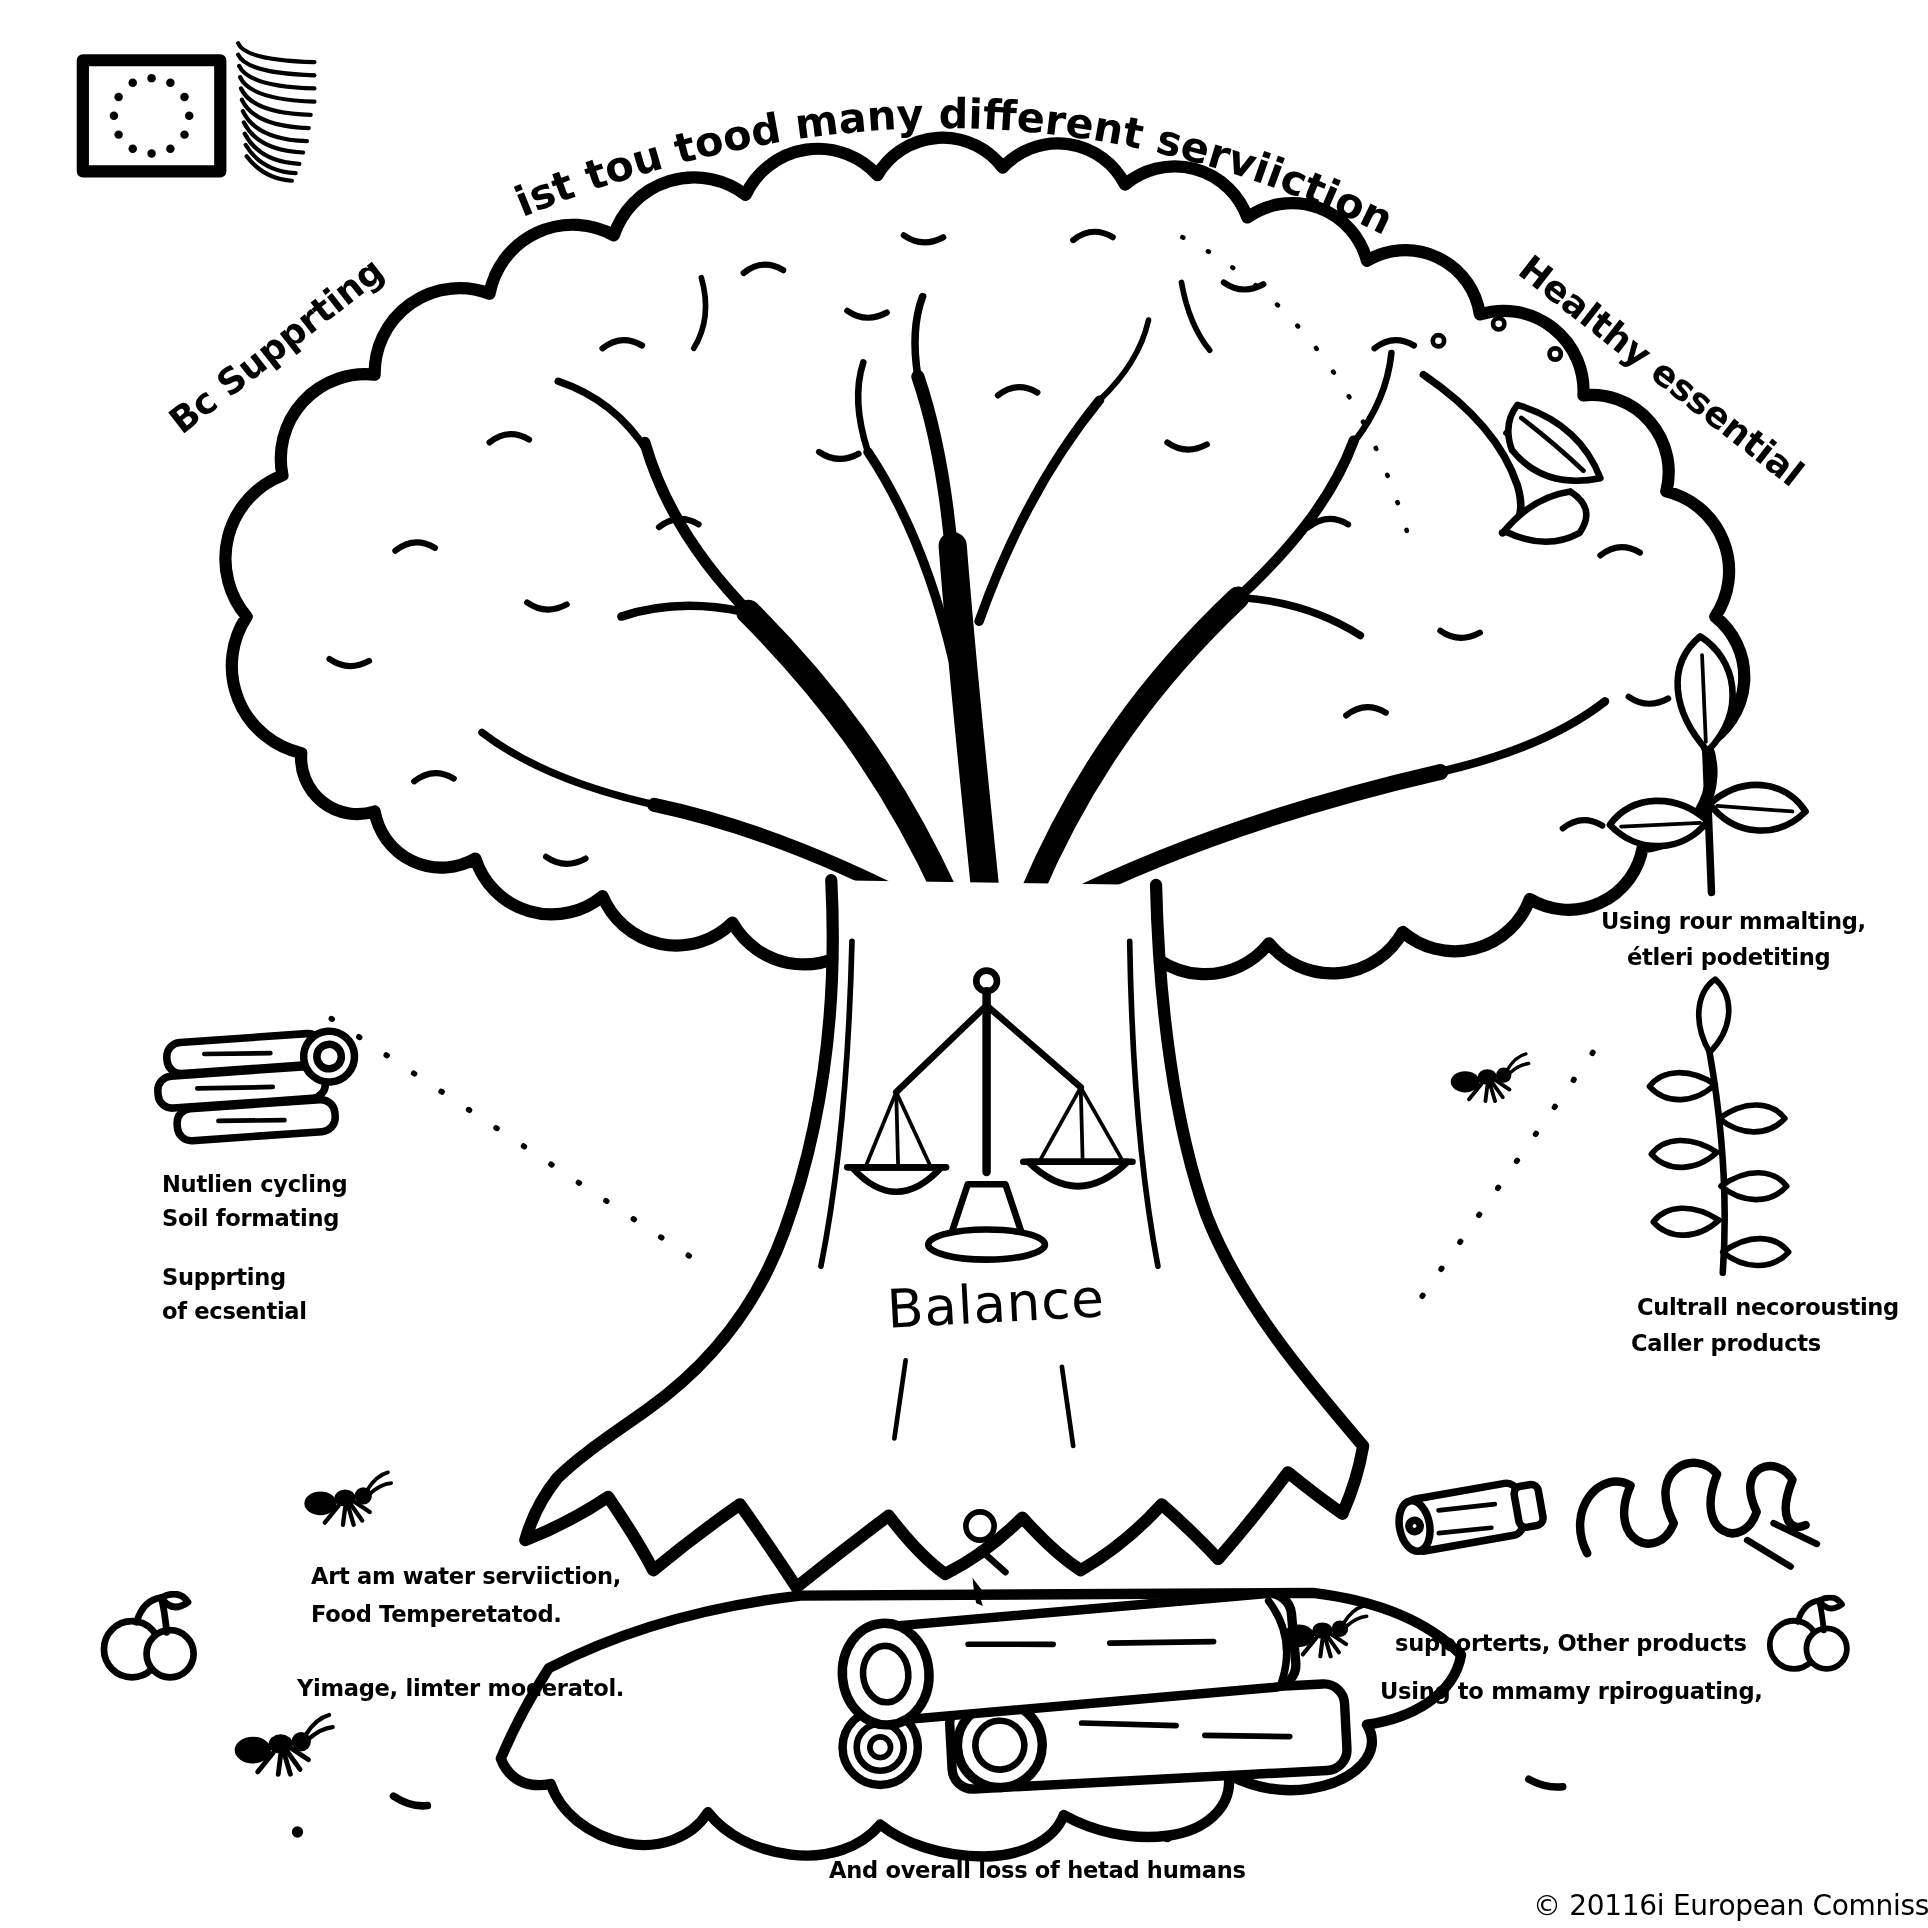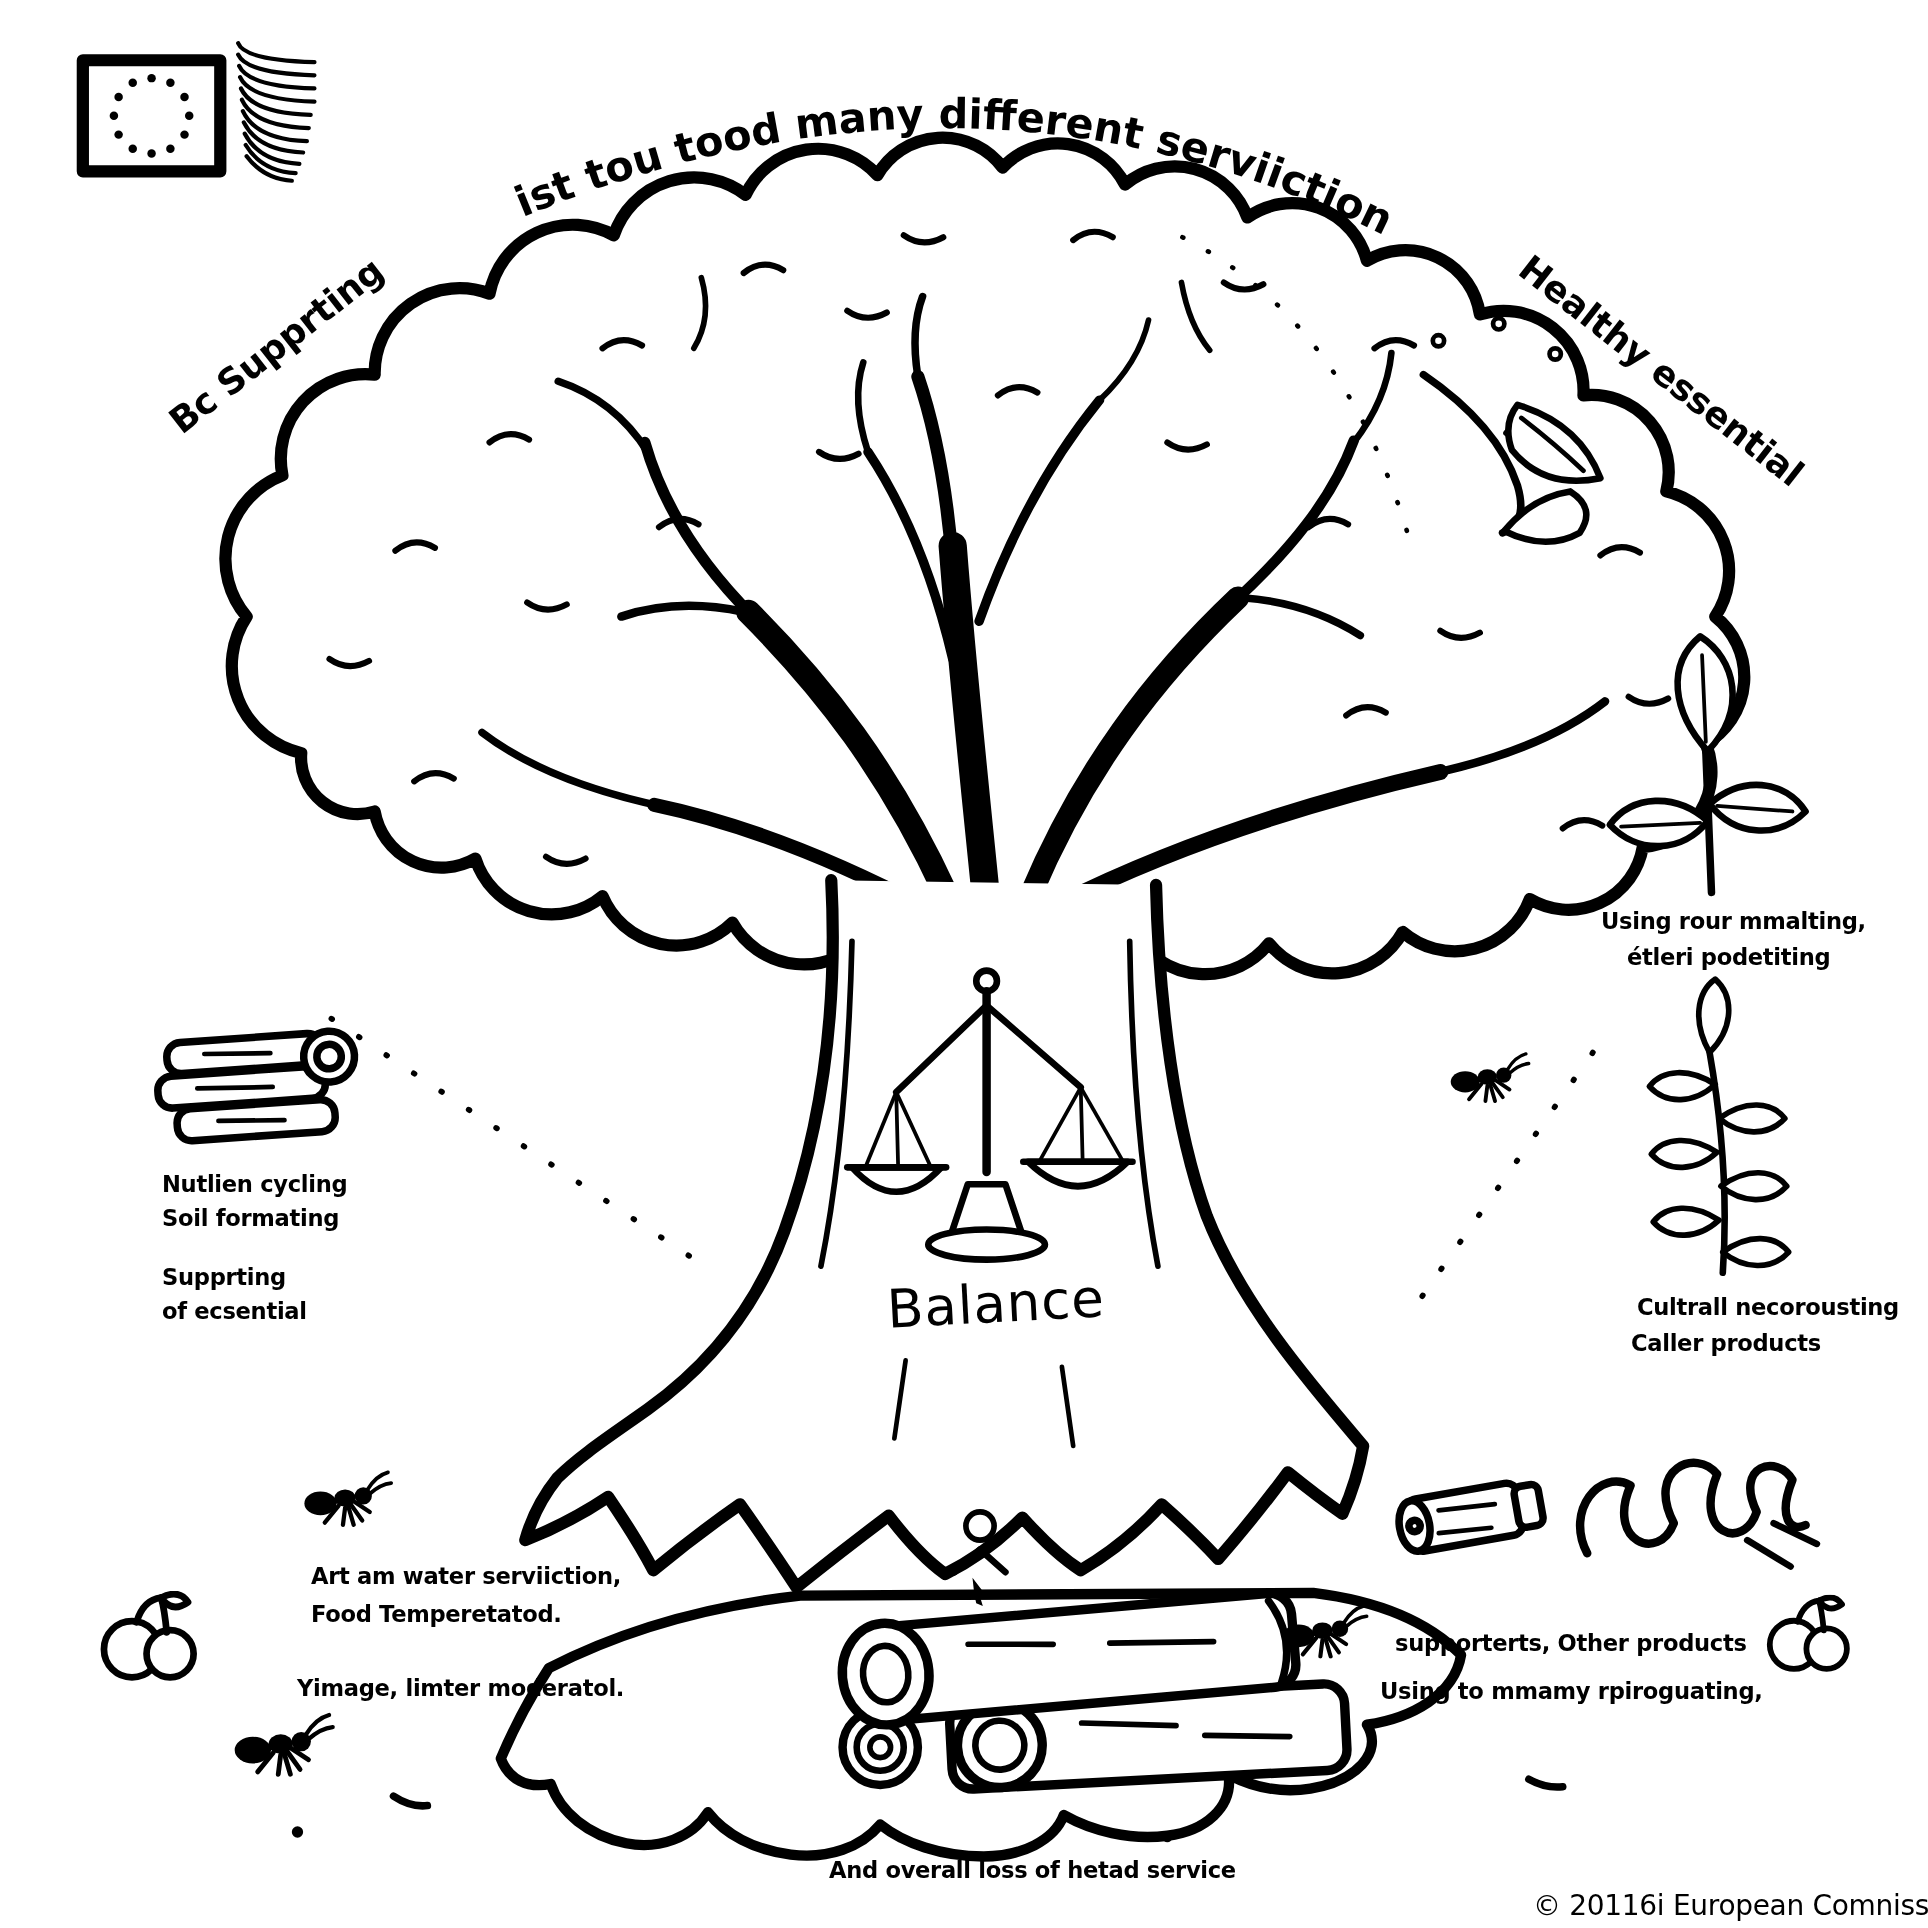--- a/index.html
+++ b/index.html
@@ -333,20 +333,20 @@
 <div class="label small" style="left:1601px;top:1292px;margin-left:36px;">Cultrall necorousting</div>
 <div class="label small" style="left:1631px;top:1328px;">Caller products</div>
 
 <div class="label small" style="left:311px;top:1561px;">Art am water serviiction,</div>
 <div class="label small" style="left:311px;top:1599px;">Food Temperetatod.</div>
 <div class="label small" style="left:297px;top:1637px;margin-top:36px;">Yimage, limter moderatol.</div>
 
 <div class="label small" style="left:1380px;top:1676px;">Using to mmamy rpiroguating,</div>
 <div class="label small" style="left:1395px;top:1628px;">supporterts, Other products</div>
 
-<div class="label small center" style="left:829px;top:1855px;width:339px;">And overall loss of hetad service</div>
+<div class="label small center" style="left:829px;top:1855px;width:339px;">And overall loss of hetad humans</div>
 
 <div class="label trunk-word" style="left:887px;top:1273px;">Balance</div>
 
 <div class="label copyright" style="left:1533px;top:1889px;">© 20116i European Comnission</div>
 
 </div>
 
 
 </body></html>

